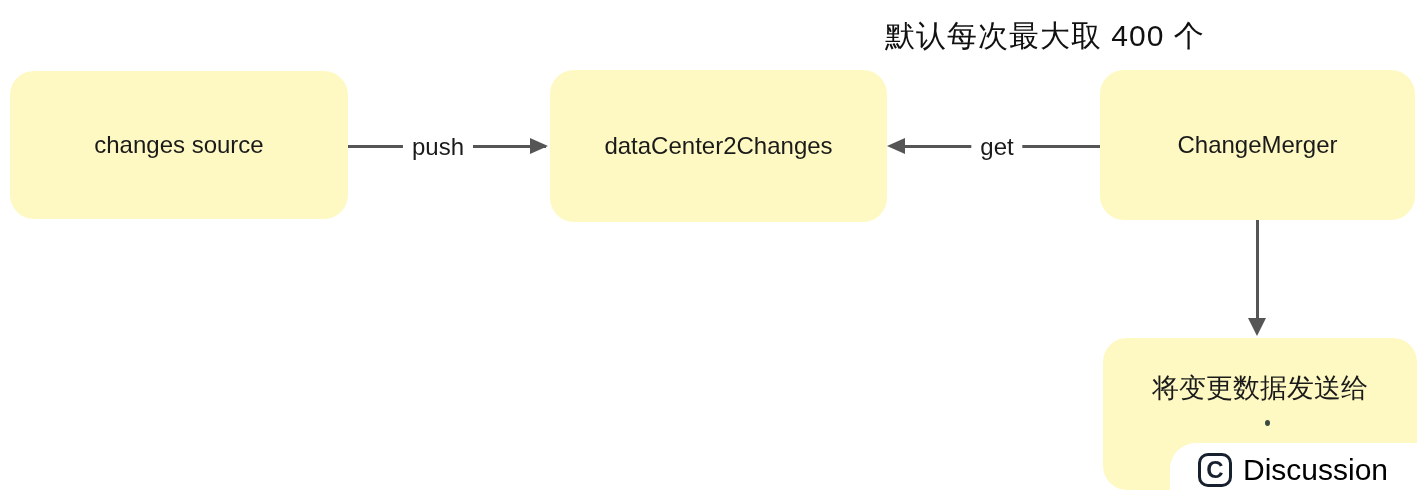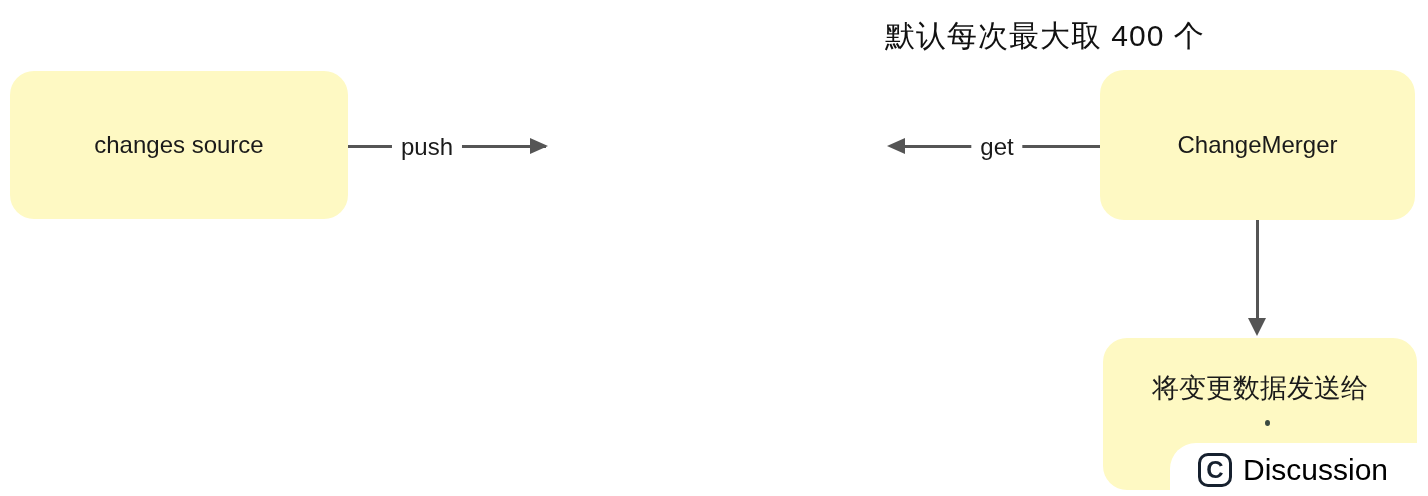--- a/index.html
+++ b/index.html
@@ -131,32 +131,35 @@
 <body>
 
 <div class="canvas">
 
   <div class="annotation">默认每次最大取 400 个</div>
 
   <div class="node" style="left:10px; top:71px; width:338px; height:148px;">
     <span class="node-label">changes source</span>
   </div>
 
+  <div class="node" style="left:550px; top:70px; width:337px; height:152px;">
+    <span class="node-label">dataCenter2Changes</span>
+  </div>
 
   <div class="node" style="left:1100px; top:70px; width:315px; height:150px;">
     <span class="node-label">ChangeMerger</span>
   </div>
 
   <div class="node node-send" style="left:1103px; top:338px; width:314px; height:152px;">
     <span class="node-label">将变更数据发送给</span>
   </div>
 
   <div class="edge-line-h" style="left:348px; top:145px; width:198px;"></div>
   <div class="arrowhead right" style="left:530px; top:138px;"></div>
-  <div class="edge-label" style="left:427px; top:147px;">push</div>
+  <div class="edge-label" style="left:438px; top:147px;">push</div>
 
   <div class="edge-line-h" style="left:903px; top:145px; width:197px;"></div>
   <div class="arrowhead left" style="left:887px; top:138px;"></div>
   <div class="edge-label" style="left:997px; top:147px;">get</div>
 
   <div class="edge-line-v" style="left:1256px; top:220px; height:100px;"></div>
   <div class="arrowhead down" style="left:1248px; top:318px;"></div>
 
   <div class="hidden-text-remnant"></div>
 

